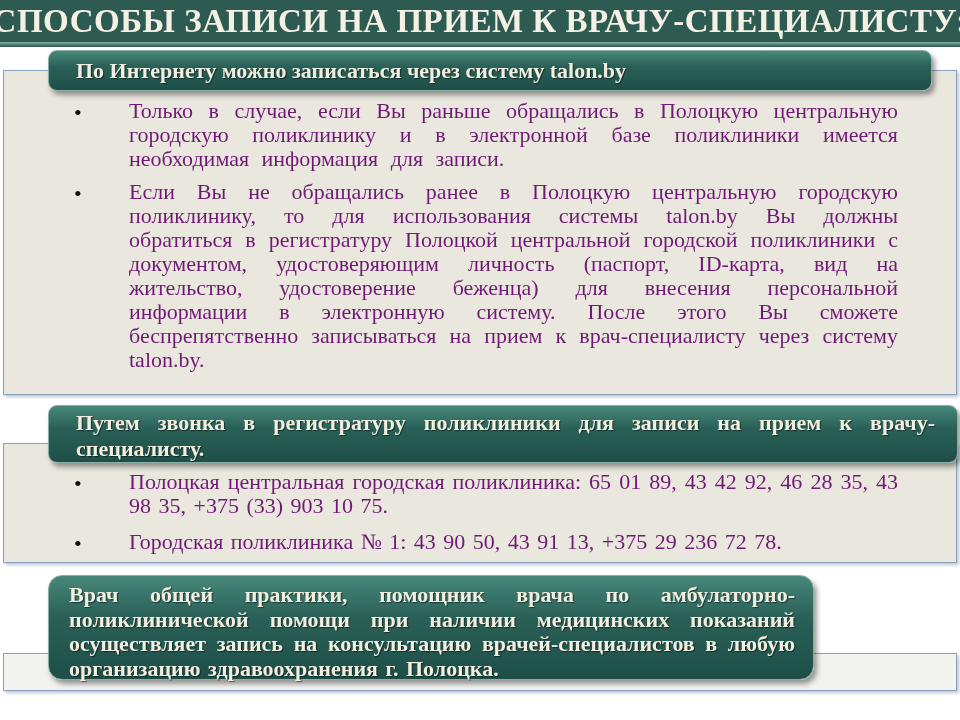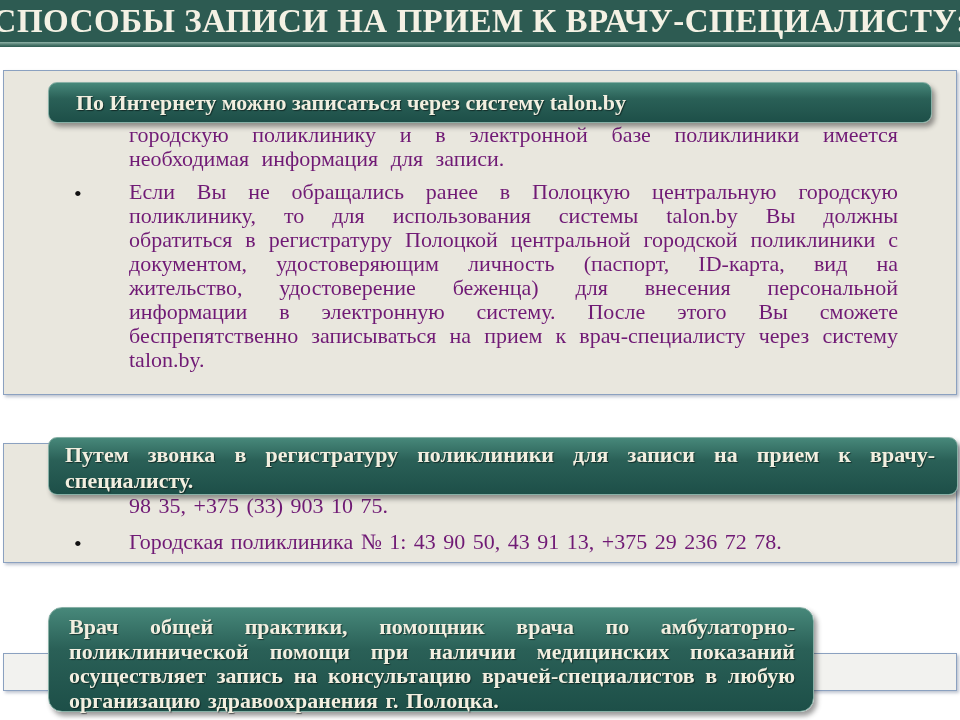--- a/index.html
+++ b/index.html
@@ -35,21 +35,20 @@
     box-shadow:2px 2px 3px rgba(110,125,150,0.45);
   }
   .header-bar {
     position:absolute;
     background:linear-gradient(180deg,#47887a 0%, #2a6057 40%, #1d4f48 100%);
     border:1px solid #88b0a6;
     border-radius:9px;
     box-shadow:3px 4px 5px rgba(35,35,35,0.45);
     color:#f2efe0; font-weight:bold;
     text-shadow:1px 1px 1px rgba(0,0,0,0.5);
-    margin-top:32px;
   }
 
   .bullet-row { display:flex; }
   .bullet-glyph {
     flex:0 0 24px; width:24px; font-size:22px; line-height:28px; color:#111111;
   }
   .bullet-text {
     flex:1; font-size:22px; line-height:24px; color:#701a75;
     text-align:justify; word-spacing:7px;margin-left:31px;
   }
@@ -62,21 +61,21 @@
   }
   .box1 {
     left:3px; top:70px; width:954px; height:325px;
     padding:28px 58px 8px 70px;
   }
   .box1 .bullet-row + .bullet-row { margin-top:9px; }
 
   
   .hdr2 {
     left:48px; top:405px; width:910px; height:58px;
-    font-size:22px; line-height:26px; padding:4px 22px 0 16px;
+    font-size:22px; line-height:26px; padding:4px 22px 0 27px;
     text-align:justify; word-spacing:4px;
   }
   .box2 {
     left:3px; top:443px; width:954px; height:120px;
     padding:26px 58px 8px 70px;
   }
   .box2 .bullet-row + .bullet-row { margin-top:12px; }
   .box2 .bullet-text { word-spacing:2px; }
 
   

